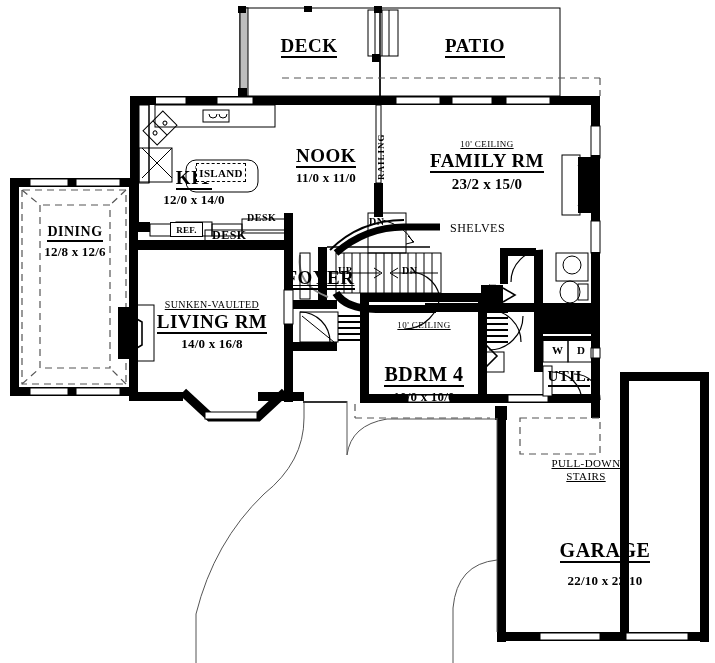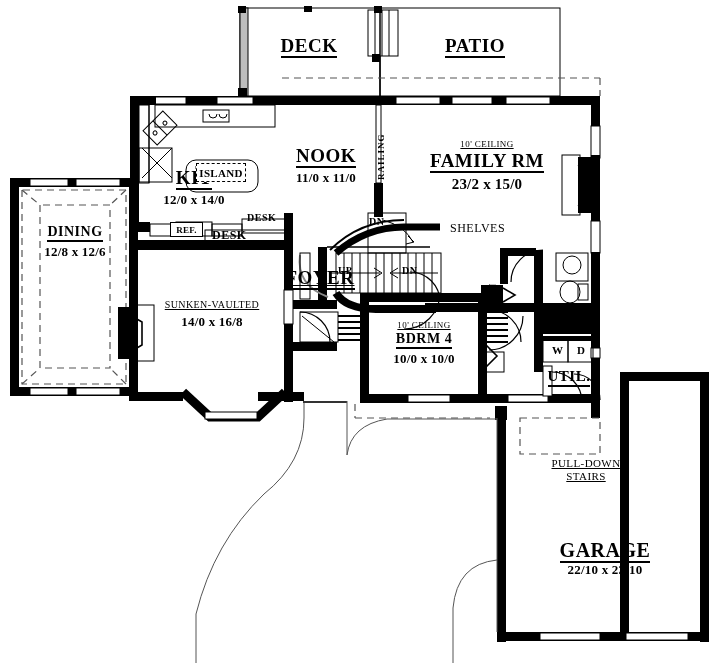--- a/index.html
+++ b/index.html
@@ -393,40 +393,41 @@
     <span class="room-dim lbl" style="position:relative; font-size:15px; margin-top:4px;">23/2 x 15/0</span>
   </div>
 
   <div class="grp" style="left:20px; top:225px; width:110px;">
     <span class="room-name lbl" style="position:relative; font-size:14px;">DINING</span>
     <span class="room-dim lbl" style="position:relative; font-size:13px; margin-top:3px;">12/8 x 12/6</span>
   </div>
 
   <div class="grp" style="left:148px; top:300px; width:128px;">
     <span class="room-note lbl" style="position:relative; font-size:10px; margin-bottom:2px;">SUNKEN-VAULTED</span>
+    <span class="room-name lbl" style="position:relative; font-size:19px;">LIVING RM</span>
     <span class="room-dim lbl" style="position:relative; font-size:13px; margin-top:3px;">14/0 x 16/8</span>
   </div>
 
   <div class="grp" style="left:279px; top:268px; width:82px;text-decoration:underline;">
     <span class="room-name lbl" style="position:relative; font-size:19px;">FOYER</span>
   </div>
 
   <div class="grp" style="left:368px; top:321px; width:112px;">
     <span class="room-note lbl" style="position:relative; font-size:9px; margin-bottom:2px;">10' CEILING</span>
-    <span class="room-name lbl" style="position:relative; font-size:14px;">BDRM 4</span>
+    <span class="room-name lbl" style="position:relative; font-size:20px;margin-top:32px;">BDRM 4</span>
     <span class="room-dim lbl" style="position:relative; font-size:13px; margin-top:3px;">10/0 x 10/0</span>
   </div>
 
   <div class="grp" style="left:543px; top:369px; width:52px;">
     <span class="room-name lbl" style="position:relative; font-size:15px;">UTIL.</span>
   </div>
 
   <div class="grp" style="left:540px; top:540px; width:130px;">
     <span class="room-name lbl" style="position:relative; font-size:20px;">GARAGE</span>
-    <span class="room-dim lbl" style="position:relative; font-size:13px; margin-top:0;">22/10 x 23/10</span>
+    <span class="room-dim lbl" style="position:relative; font-size:13px; margin-top:11px;">22/10 x 23/10</span>
   </div>
 
   <div class="boxlbl" style="left:196px; top:163px; width:48px; height:17px; font-size:11px; border:1px dashed #000;">
     <span>ISLAND</span>
   </div>
 
   <div class="boxlbl" style="left:170px; top:222px; width:31px; height:13px; font-size:9px;">
     <span>REF.</span>
   </div>
 

